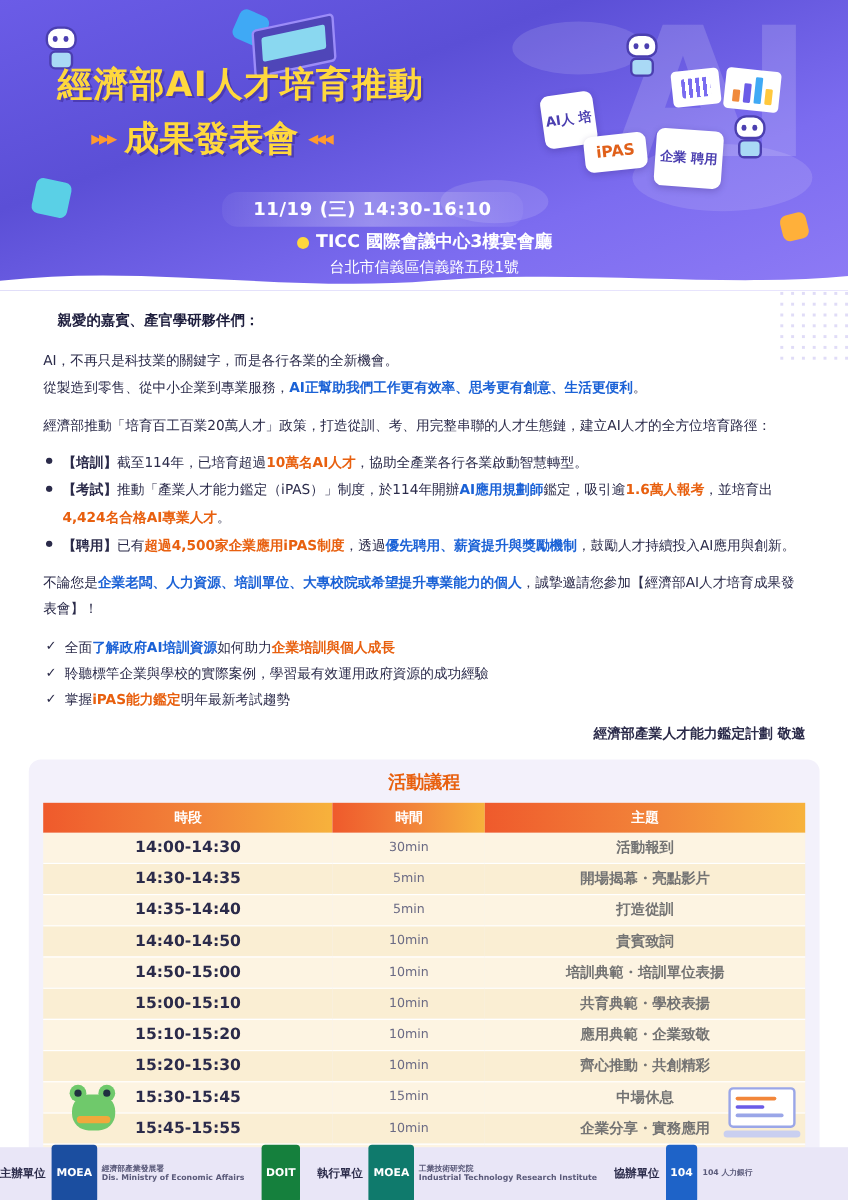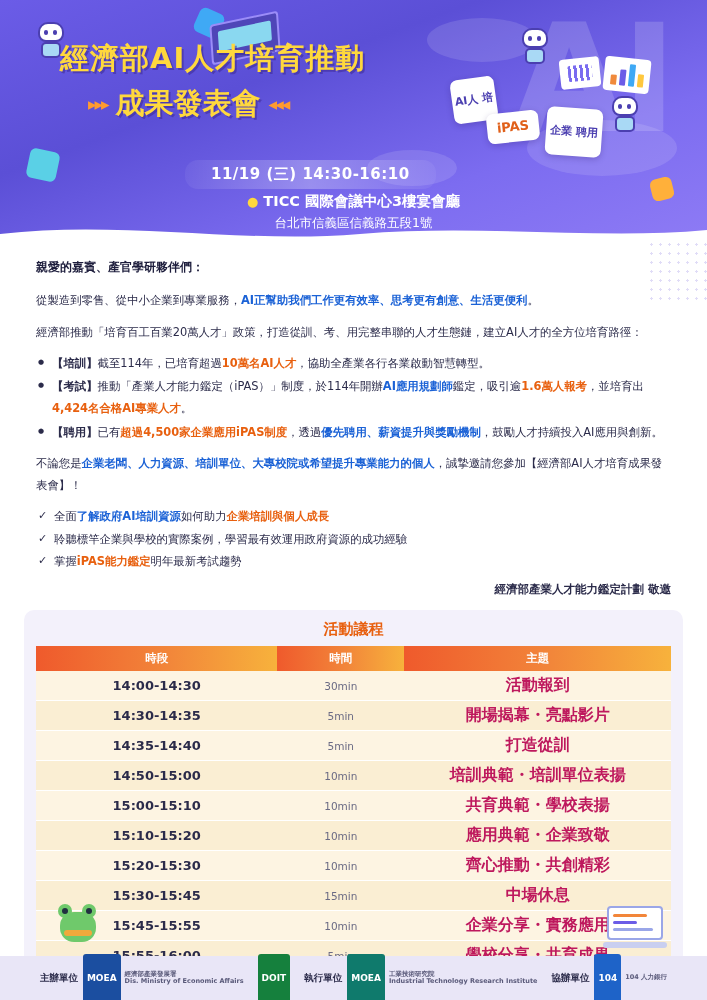--- a/index.html
+++ b/index.html
@@ -86,23 +86,22 @@
     position: absolute; left: 7px; top: 20px;
     width: 20px; height: 16px; border-radius: 5px;
     background: #a9d9f5; border: 2px solid #4b3fb0;
   }
   .r1 { left: 34px; top: 22px; }
   .r2 { left: 518px; top: 28px; }
   .r3 { left: 608px; top: 96px; }
 
   .title-block {
     position: absolute;
-    left: 48px; top: 40px;
+    left: 48px; top: 52px;
     z-index: 5;
-    margin-left: 12px;
   }
   .title-main {
     font-size: 29px;
     font-weight: bold;
     color: #ffd83d;
     letter-spacing: 1px;
     text-shadow: 2px 2px 0 rgba(60,40,150,0.55);
     line-height: 1.25;
   }
   .title-sub-row {
@@ -193,21 +192,21 @@
   }
 
   
   .content {
     position: relative;
     padding: 14px 36px 0 36px;
     color: #2b2b4a;
     font-size: 11.4px;
     line-height: 1.95;
   }
-  .greeting { font-weight: bold; font-size: 12px; margin-bottom: 10px; color:#1d1d3c;}
+  .greeting { font-weight: bold; font-size: 12px; margin-bottom: 10px; color:#1d1d3c;margin-left:12px;}
   .para { margin-bottom: 9px; }
   .bullets { list-style: none; margin: 0 0 9px 0; }
   .bullets li {
     position: relative;
     padding-left: 16px;
     margin-bottom: 1px;
   }
   .bullets li::before {
     content: "\25CF";
     position: absolute; left: 2px; top: 0;
@@ -257,31 +256,30 @@
   table.agenda thead th:nth-child(3){ width: 42%; }
   table.agenda td {
     padding: 4px 0;
     text-align: center;
     border-bottom: 1px solid #ffffff;
   }
   table.agenda tbody tr:nth-child(odd) { background: #fdf4e2; }
   table.agenda tbody tr:nth-child(even) { background: #faeed3; }
   td.slot { font-weight: bold; font-size: 13px; color: #2b2b4a; }
   td.dur { font-size: 10.5px; color: #6a6a84; }
-  td.topic { font-weight: bold; font-size: 16px; color: #be185d; text-align: left; padding-left: 42px;}
+  td.topic { font-weight: bold; font-size: 12px; color: #737373; text-align: left; padding-left: 42px;}
 
   
   .footer {
     position: absolute;
     left: 0; right: 0; bottom: 0;
     height: 44px;
     background: #e9e6f7;
     display: flex;
     align-items: center;
-    justify-content: center;
     gap: 14px;
     font-size: 9px;
     color: #43436a;
   }
   .org { display: flex; align-items: center; gap: 5px; }
   .org-label { font-weight: bold; font-size: 9.5px; color: #2b2b4a; }
   .org-logo {
     display:flex; align-items:center; gap:4px;
     font-weight: bold;
   }
@@ -399,20 +397,21 @@
       <path d="M0,16 C120,2 240,26 360,16 C480,6 600,22 707,12 L707,26 L0,26 Z" fill="#ffffff"></path>
     </svg>
   </div>
 
   <div class="corner-dots"></div>
 
   <div class="content">
     <div class="greeting">親愛的嘉賓、產官學研夥伴們：</div>
 
     <div class="para">
+      <div>AI，不再只是科技業的關鍵字，而是各行各業的全新機會。</div>
       <div>
         <span>從製造到零售、從中小企業到專業服務，</span><span class="hl-blue">AI正幫助我們工作更有效率、思考更有創意、生活更便利</span><span>。</span>
       </div>
     </div>
 
     <div class="para">經濟部推動「培育百工百業20萬人才」政策，打造從訓、考、用完整串聯的人才生態鏈，建立AI人才的全方位培育路徑：</div>
 
     <ul class="bullets">
       <li>
         <span class="b">【培訓】</span><span>截至114年，已培育超過</span><span class="hl-orange">10萬名AI人才</span><span>，協助全產業各行各業啟動智慧轉型。</span>
@@ -465,20 +464,25 @@
             <td class="slot">14:30-14:35</td>
             <td class="dur">5min</td>
             <td class="topic">開場揭幕・亮點影片</td>
           </tr>
         <tr>
             <td class="slot">14:35-14:40</td>
             <td class="dur">5min</td>
             <td class="topic">打造從訓</td>
           </tr>
         <tr>
+            <td class="slot">14:40-14:50</td>
+            <td class="dur">10min</td>
+            <td class="topic">貴賓致詞</td>
+          </tr>
+        <tr>
             <td class="slot">14:50-15:00</td>
             <td class="dur">10min</td>
             <td class="topic">培訓典範・培訓單位表揚</td>
           </tr>
         <tr>
             <td class="slot">15:00-15:10</td>
             <td class="dur">10min</td>
             <td class="topic">共育典範・學校表揚</td>
           </tr>
         <tr>

